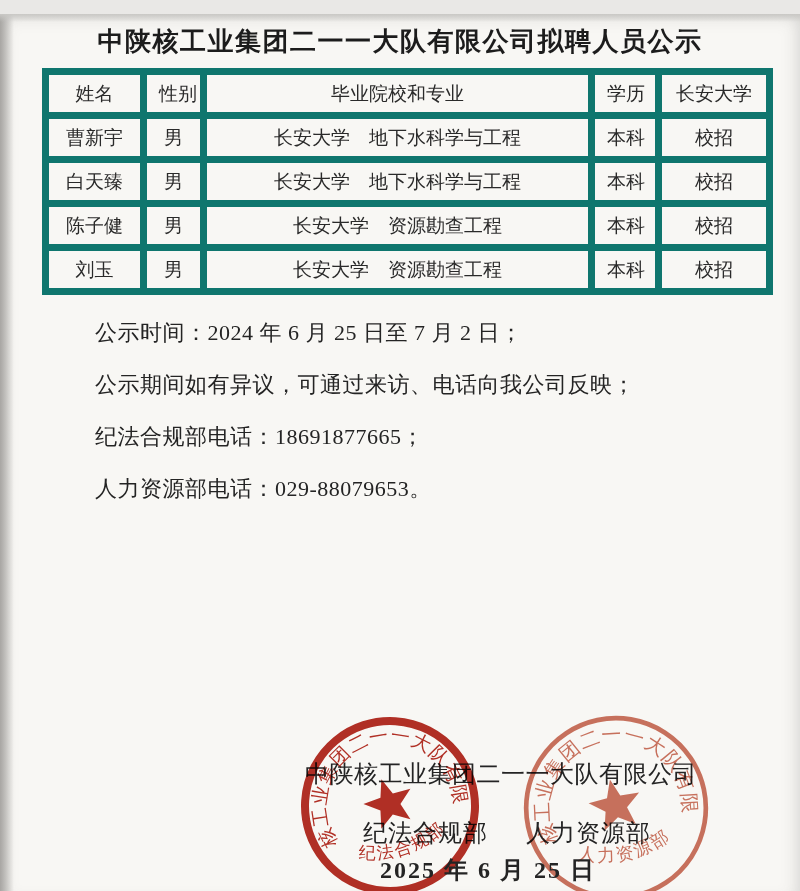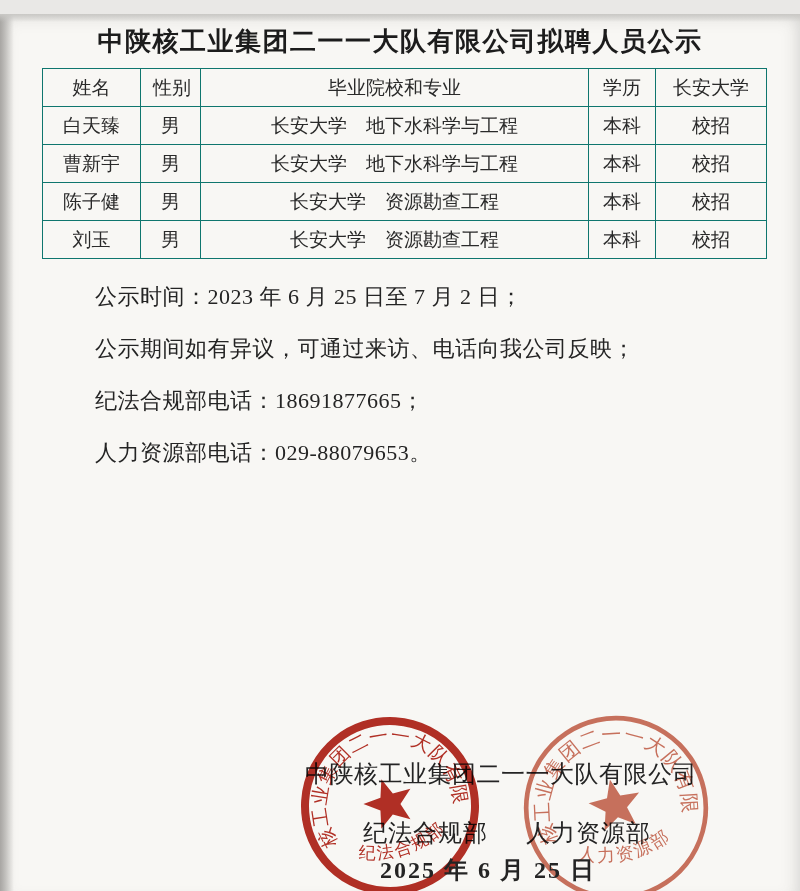--- a/index.html
+++ b/index.html
@@ -39,21 +39,21 @@
   }
   table.hire-table{
     border-collapse:collapse;
     margin:6px 34px 0 42px;
     width:724px;
     table-layout:fixed;
     font-size:19px;
     color:#2a2a2a;
   }
   .hire-table th,.hire-table td{
-    border:1px solid #0f766e;
+    border:7px solid #0f766e;
     text-align:center;
     height:37px;
     padding:0 12px;
     font-weight:normal;
     overflow:hidden;
     white-space:nowrap;
   }
   .col-name{width:98px;}
   .col-gender{width:60px;}
   .col-school{width:388px;}
@@ -107,28 +107,28 @@
       <tr>
         <th>姓名</th>
         <th>性别</th>
         <th>毕业院校和专业</th>
         <th>学历</th>
         <th>长安大学</th>
       </tr>
     </thead>
     <tbody>
       <tr>
+        <td>曹新宇</td>
+        <td>男</td>
+        <td>长安大学　地下水科学与工程</td>
+        <td>本科</td>
+        <td>校招</td>
+      </tr>
+      <tr>
         <td>白天臻</td>
-        <td>男</td>
-        <td>长安大学　地下水科学与工程</td>
-        <td>本科</td>
-        <td>校招</td>
-      </tr>
-      <tr>
-        <td>曹新宇</td>
         <td>男</td>
         <td>长安大学　地下水科学与工程</td>
         <td>本科</td>
         <td>校招</td>
       </tr>
       <tr>
         <td>陈子健</td>
         <td>男</td>
         <td>长安大学　资源勘查工程</td>
         <td>本科</td>
@@ -138,21 +138,21 @@
         <td>刘玉</td>
         <td>男</td>
         <td>长安大学　资源勘查工程</td>
         <td>本科</td>
         <td>校招</td>
       </tr>
     </tbody>
   </table>
 
   <div class="notes">
-    <div class="note">公示时间：2023 年 6 月 25 日至 7 月 2 日；</div>
+    <div class="note">公示时间：2024 年 6 月 25 日至 7 月 2 日；</div>
     <div class="note">公示期间如有异议，可通过来访、电话向我公司反映；</div>
     <div class="note">纪法合规部电话：18691877665；</div>
     <div class="note">人力资源部电话：029-88079653。</div>
   </div>
 
   <div class="sig-company">中陕核工业集团二一一大队有限公司</div>
 
   <div class="sig-depts">
     <span>纪法合规部</span>
     <span>人力资源部</span>

